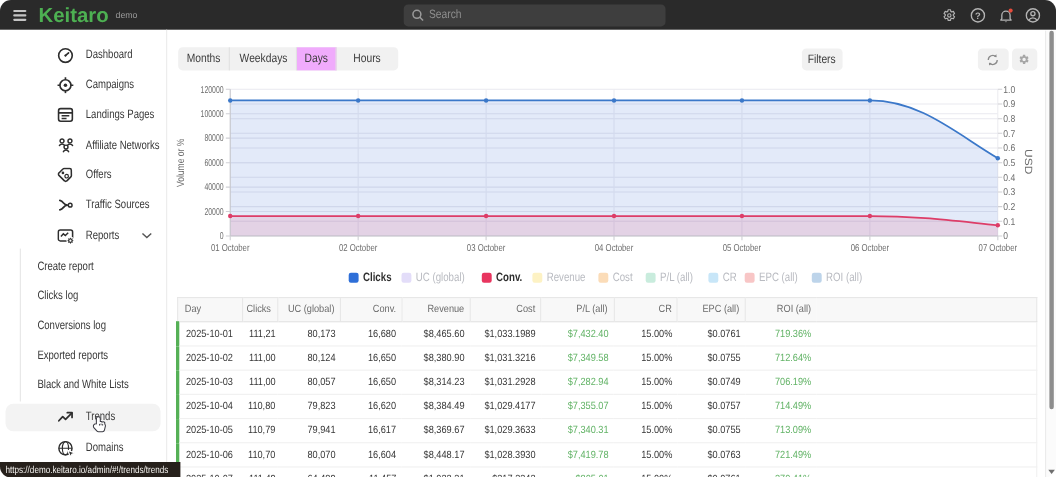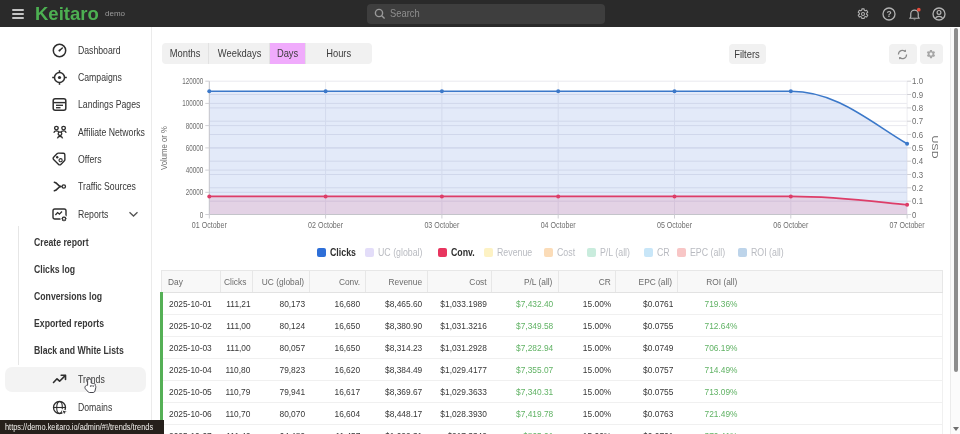--- a/index.html
+++ b/index.html
@@ -1,36 +1,36 @@
 <!DOCTYPE html>
 <html><head>
 <meta charset="utf-8">
 <style>
 * { margin:0; padding:0; box-sizing:border-box; }
 html,body { width:960px; height:434px; overflow:hidden; background:#fff;
   font-family:"Liberation Sans", sans-serif; }
-#stage { position:relative; width:960px; height:434px; overflow:hidden; }
+#stage { position:relative; width:960px; height:434px; overflow:hidden;border-radius:10px; }
 .abs { position:absolute; }
 .cx { display:inline-block; transform:scaleX(0.82); transform-origin:left center; }
 .tr { display:inline-block; transform:scaleX(0.88); transform-origin:right center; margin-right:5px; }
 .tl { display:inline-block; transform:scaleX(0.88); transform-origin:left center; margin-left:6px; }
 .cxc { display:inline-block; transform:scaleX(0.85); transform-origin:center center; }
 
 #hdr { position:absolute; left:0; top:0; width:960px; height:27px; background:#2a2a2a; }
 #burger div { position:absolute; left:12px; width:11.5px; height:2.2px; background:#c4c4c4; border-radius:1px;}
 #logo { position:absolute; left:35px; top:2.5px; font-size:18.5px; font-weight:bold; color:#4db052;}
 #demo { position:absolute; left:105px; top:8.5px; font-size:8px; color:#9b9b9b; }
 #search { position:absolute; left:367px; top:3.5px; width:238px; height:20px; background:#3e3e3e; border-radius:4px; }
 #search span.txt { position:absolute; left:23px; top:3.5px; font-size:11px; color:#8f8f8f; }
 .hico { position:absolute; top:7px; }
 
 .mi { position:absolute; left:0; width:155px; height:27px;margin-left:43px; }
 .mi .ic { position:absolute; left:9px; top:6px; }
 .mi .tx { position:absolute; left:35px; top:7px; font-size:11px; color:#383838; white-space:nowrap;}
-.smi { position:absolute; left:34px; width:121px; font-size:11px; color:#383838; white-space:nowrap;font-weight:bold;}
+.smi { position:absolute; left:34px; width:121px; font-size:11px; color:#383838; white-space:nowrap;}
 #guide { position:absolute; left:18px; top:226px; width:1px; height:139px; background:#e6e6e6; }
 #trendbg { position:absolute; left:5px; top:367px; width:141px; height:25px; background:#f3f3f3; border-radius:7px; }
 
 #tabs { position:absolute; left:162px; top:43px; height:21px; background:#f1f1f1; border-radius:4px; display:flex; font-size:11px; color:#3c3c3c; }
 #tabs .seg { height:21px; border-right:1px solid #e2e2e2; text-align:center; padding-top:4px; }
 #tabs .seg:last-child { border-right:none; }
 #tabs .active { background:#f0abfc; }
 .btn { position:absolute; top:44px; height:20px; background:#f1f1f1; border-radius:4px; font-size:11px; color:#3c3c3c; text-align:center; }
 #fsel { position:absolute; left:777px; top:43px; width:106px; height:21px; background:#fff; border:1px solid #e3e3e3; border-radius:4px; box-shadow:0 0 2px rgba(0,0,0,0.06); font-size:11px; color:#3c3c3c; }
 
@@ -191,21 +191,21 @@
         <g transform="translate(20,12)">
           <path d="M358.182 179.361c-19.493-24.768-52.679-31.945-79.872-19.098-15.127-15.687-36.182-22.487-56.595-19.629V59c0-33.084-26.916-60-60-60s-60 26.916-60 60v154.841c-26.225-3.859-54.421 5.319-73.225 28.366-23.167 28.379-22.181 69.346 2.32 96.569l90.799 100.887c10.86 12.067 26.373 18.337 42.62 18.337h125.319c28.02 0 52.368-19.233 58.951-46.572l27.526-114.316c6.628-27.52-.92-56.48-17.843-77.751z" fill="#fff" stroke="#3c3c44" stroke-width="32"></path>
           <path d="M197 217v52M245 207v52M293 217v52" stroke="#3c3c44" stroke-width="28" fill="none"></path>
         </g>
       </svg>
 </div>
 <div id="tabs">
   <div class="seg" style="width:47.4px"><span class="cxc">Months</span></div>
       <div class="seg" style="width:61px"><span class="cxc">Weekdays</span></div>
       <div class="seg active" style="width:35.4px"><span class="cxc">Days</span></div>
-      <div class="seg" style="width:66px"><span class="cxc">Hours</span></div>
+      <div class="seg" style="width:56px"><span class="cxc">Hours</span></div>
 </div>
 <div class="btn" style="left:728.7px; width:37.5px; padding-top:4px;"><span class="cxc">Filters</span></div>
 <div class="btn" style="left:889px; width:27.5px;">
   <svg width="13" height="13" style="margin-top:3.5px" viewBox="0 0 24 24">
         <path fill="none" stroke="#8a8a8a" stroke-width="2.2" d="M4.5 12a7.5 7.5 0 0 1 13-5.2M19.5 12a7.5 7.5 0 0 1-13 5.2"></path>
         <path fill="#8a8a8a" d="M18.2 2.6l.2 4.8-4.6-1.4zM5.8 21.4l-.2-4.8 4.6 1.4z"></path>
       </svg>
 </div>
 <div class="btn" style="left:920px; width:22.5px;">
   <svg width="10" height="10" style="margin-top:5px" viewBox="0 0 24 24">

